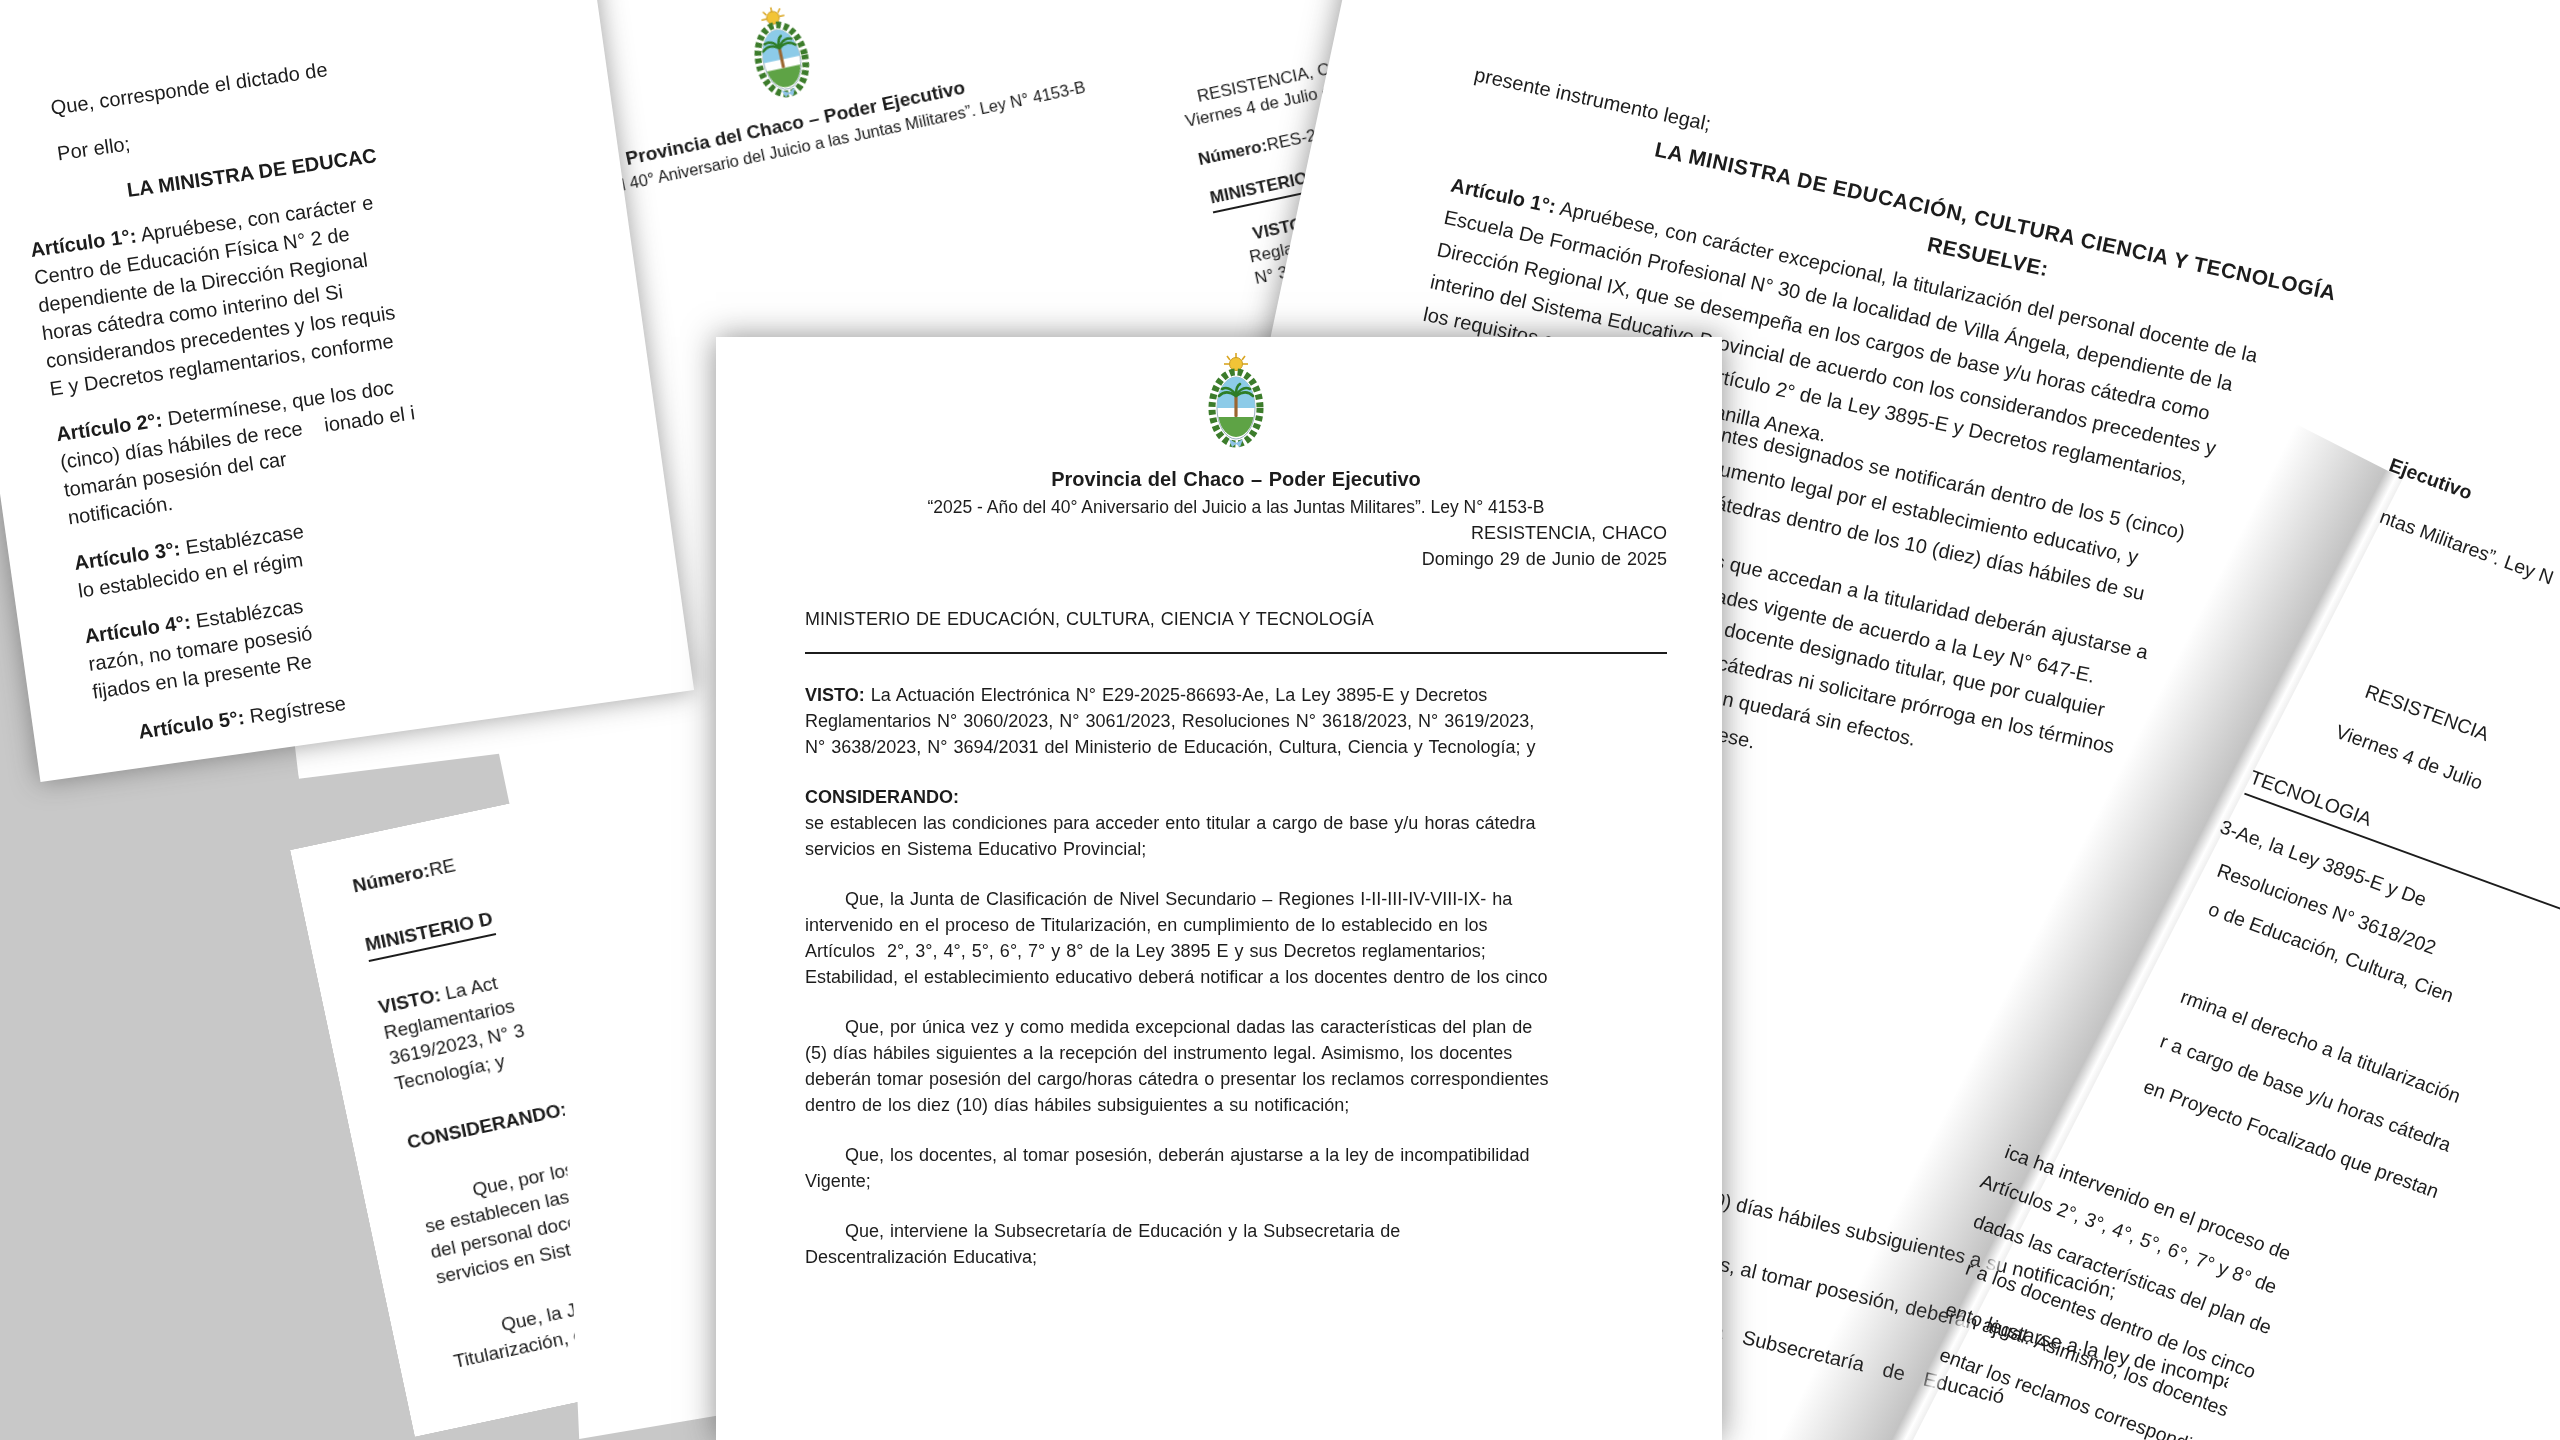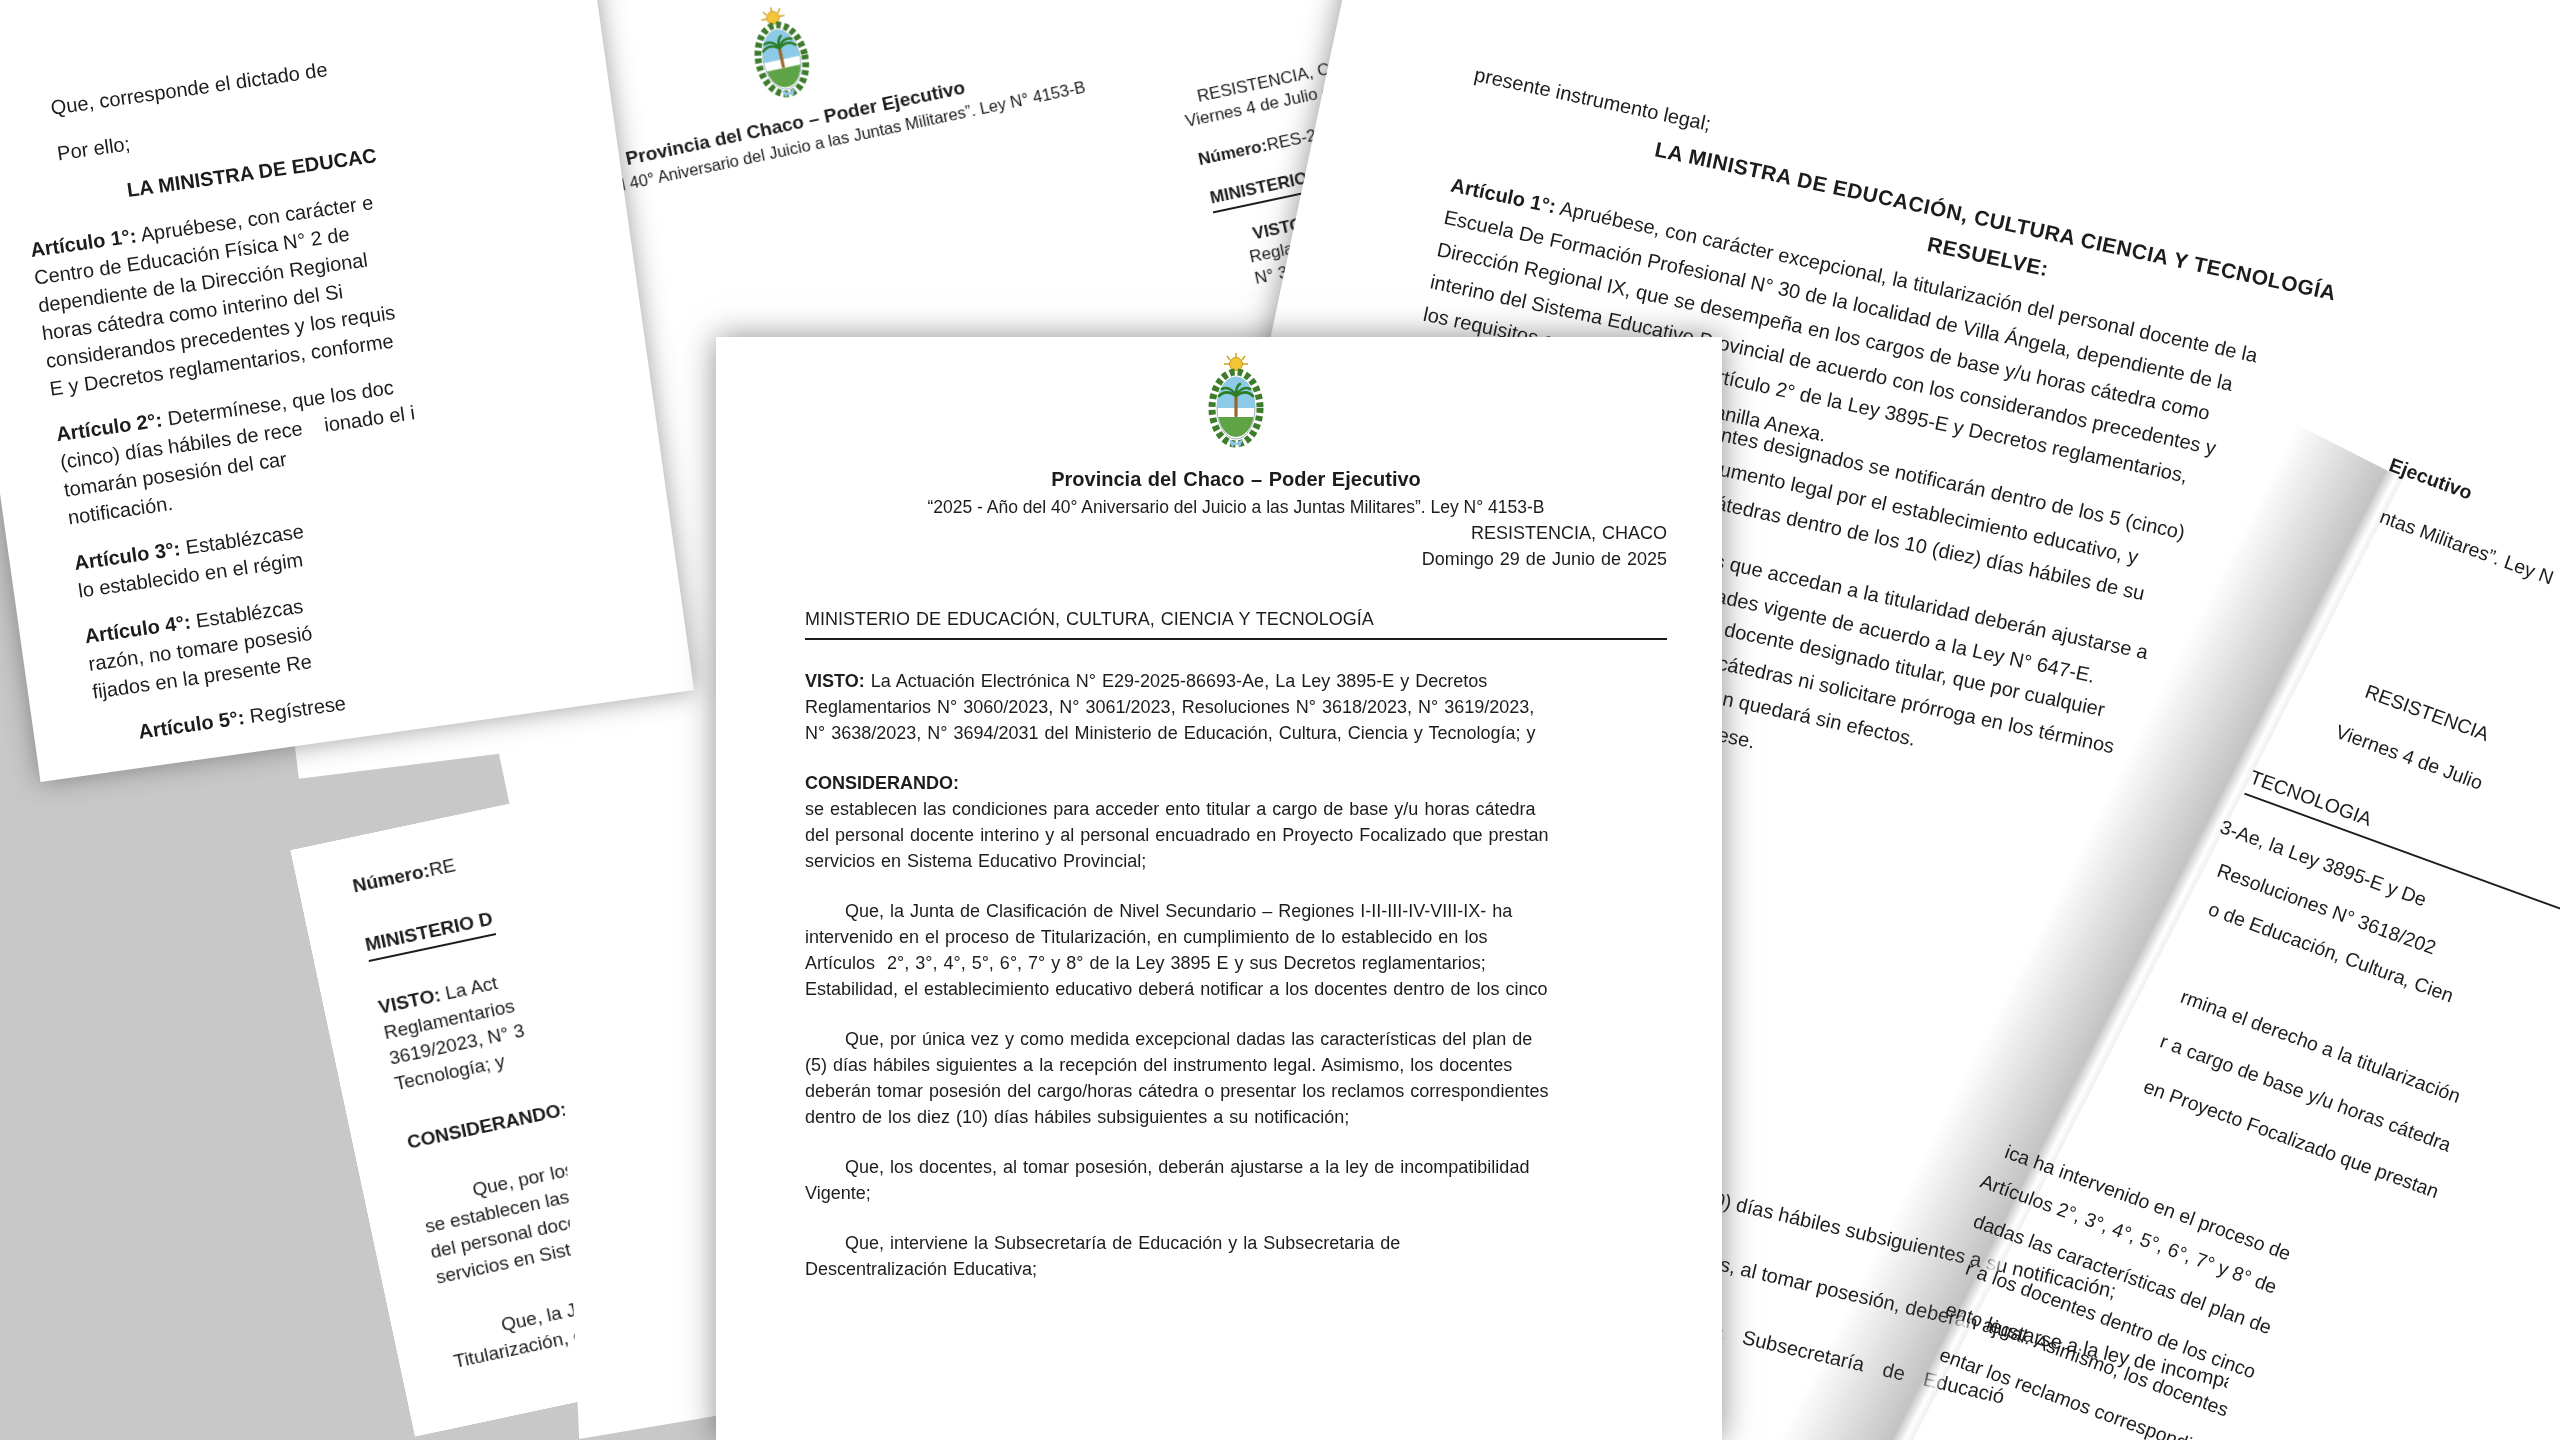--- a/index.html
+++ b/index.html
@@ -80,21 +80,21 @@
   
   .central{left:716px;top:337px;width:1006px;height:1103px;z-index:10;
         box-shadow:0 0 30px rgba(50,50,50,.55);
         padding:14px 55px 0 89px;box-sizing:border-box;
         font-size:18px;line-height:26px;word-spacing:1px;}
   .c-crest{text-align:center;}
   .c-org{text-align:center;font-weight:bold;font-size:20px;margin-top:8px;}
   .c-motto{text-align:center;font-size:17.5px;margin-top:2px;word-spacing:0;}
   .c-num{margin-top:56px;}
   .c-right{text-align:right;}
-  .c-min{margin-top:34px;border-bottom:2px solid #1c1c1c;padding-bottom:6px;}
+  .c-min{margin-top:34px;border-bottom:2px solid #1c1c1c;padding-bottom:20px;}
   .c-body{margin-top:28px;}
   .central .gap{margin-top:24px;}
 </style>
 </head>
 <body>
 
 <div class="stage">
 
   <div class="page doc3">
     <div><div class="ln"><b>Número:</b>RE</div><div class="ln bold ulk gap3">MINISTERIO D</div><div class="ln gap3"><b>VISTO:</b> La Act</div><div class="ln">Reglamentarios</div><div class="ln">3619/2023, N° 3</div><div class="ln">Tecnología; y</div><div class="ln gap3"><b>CONSIDERANDO:</b></div><div class="ln gap3 ind2">Que, por los c</div><div class="ln">se establecen las co</div><div class="ln">del personal docente</div><div class="ln">servicios en Sistema E</div><div class="ln gap3 ind2">Que, la Junta de Clas</div><div class="ln">Titularización, en cumplimie</div></div>
@@ -242,21 +242,20 @@
     <div class="c-motto">“2025 - Año del 40° Aniversario del Juicio a las Juntas Militares”. Ley N° 4153-B</div>
     <div class="c-right">RESISTENCIA, CHACO</div>
     <div class="c-right">Domingo 29 de Junio de 2025</div>
     <div class="c-min">MINISTERIO DE EDUCACIÓN, CULTURA, CIENCIA Y TECNOLOGÍA</div>
     <div class="c-body">
         <div class="ln"><b>VISTO:</b> La Actuación Electrónica N° E29-2025-86693-Ae, La Ley 3895-E y Decretos</div>
         <div class="ln">Reglamentarios N° 3060/2023, N° 3061/2023, Resoluciones N° 3618/2023, N° 3619/2023,</div>
         <div class="ln">N° 3638/2023, N° 3694/2031 del Ministerio de Educación, Cultura, Ciencia y Tecnología; y</div>
         <div class="ln gap"><b>CONSIDERANDO:</b></div>
         <div class="ln">se establecen las condiciones para acceder ento titular a cargo de base y/u horas cátedra</div>
-        <div class="ln">del personal docente interino y al personal encuadrado en Proyecto Focalizado que prestan</div>
         <div class="ln">servicios en Sistema Educativo Provincial;</div>
         <div class="ln gap ind">Que, la Junta de Clasificación de Nivel Secundario – Regiones I-II-III-IV-VIII-IX- ha</div>
         <div class="ln">intervenido en el proceso de Titularización, en cumplimiento de lo establecido en los</div>
         <div class="ln">Artículos  2°, 3°, 4°, 5°, 6°, 7° y 8° de la Ley 3895 E y sus Decretos reglamentarios;</div>
         <div class="ln">Estabilidad, el establecimiento educativo deberá notificar a los docentes dentro de los cinco</div>
         <div class="ln gap ind">Que, por única vez y como medida excepcional dadas las características del plan de</div>
         <div class="ln">(5) días hábiles siguientes a la recepción del instrumento legal. Asimismo, los docentes</div>
         <div class="ln">deberán tomar posesión del cargo/horas cátedra o presentar los reclamos correspondientes</div>
         <div class="ln">dentro de los diez (10) días hábiles subsiguientes a su notificación;</div>
         <div class="ln gap ind">Que, los docentes, al tomar posesión, deberán ajustarse a la ley de incompatibilidad</div>

